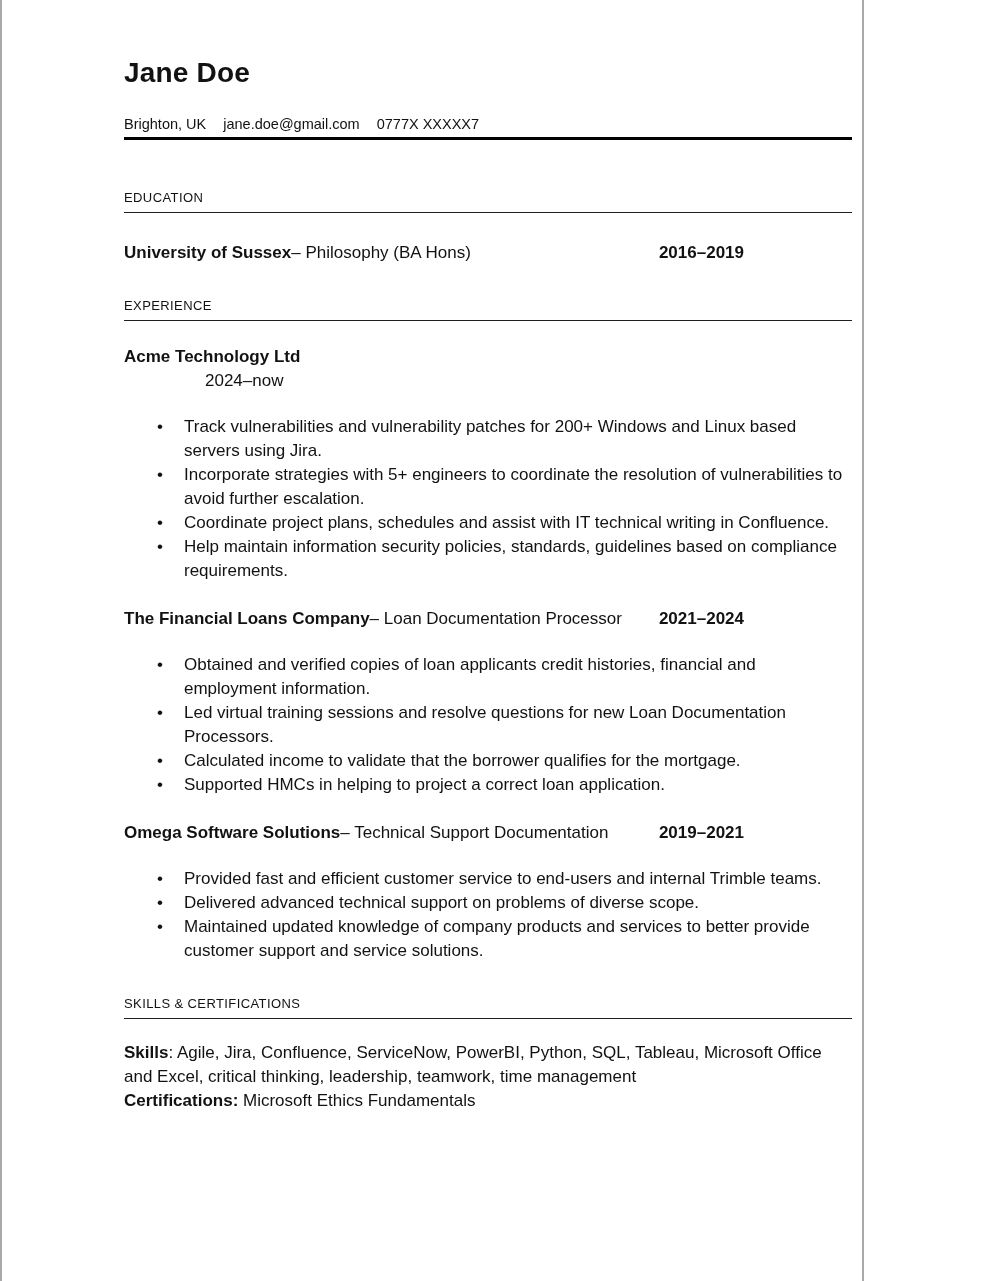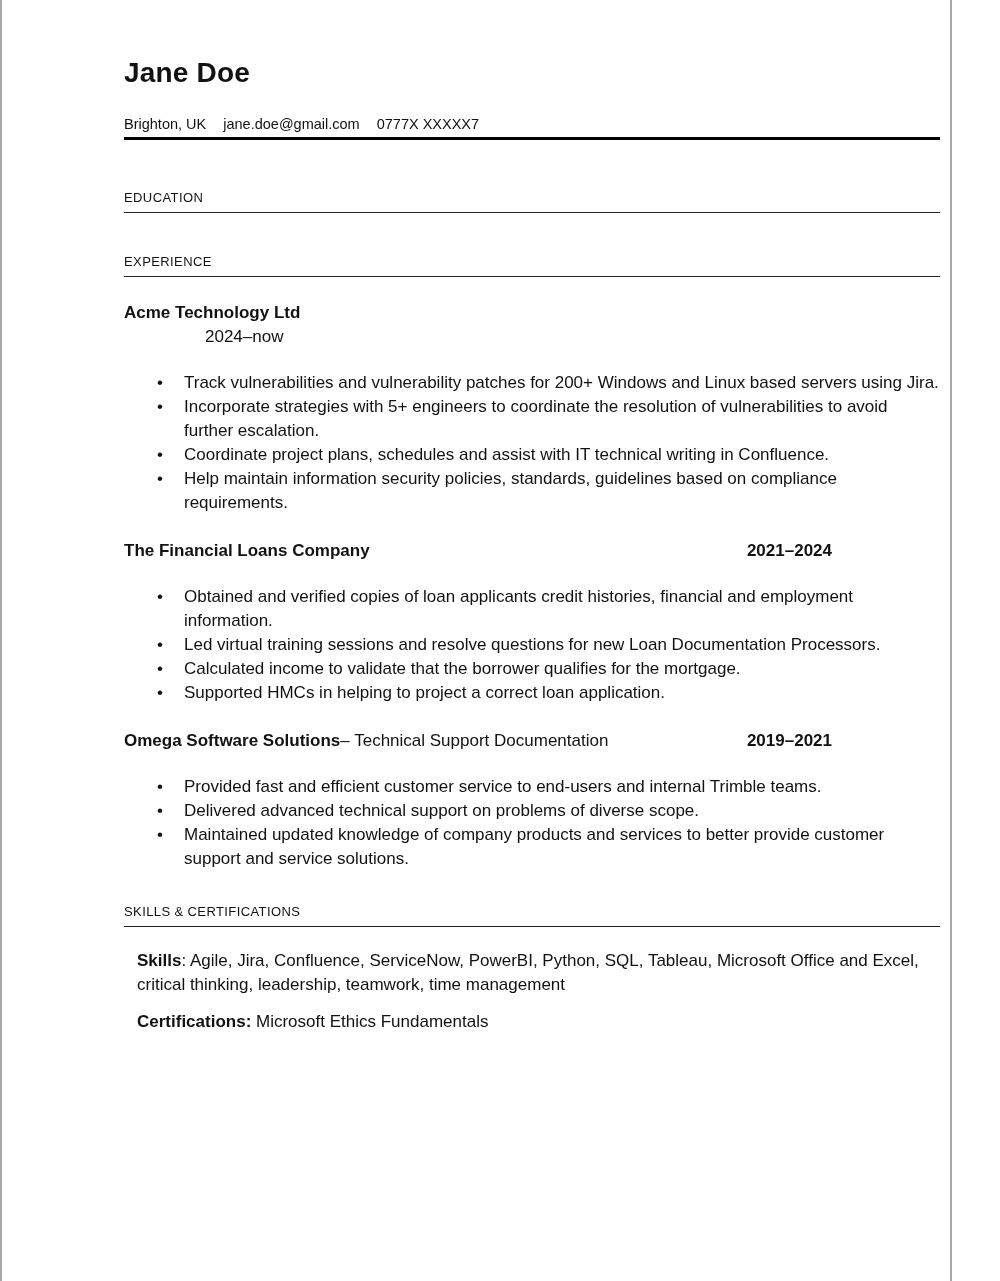--- a/index.html
+++ b/index.html
@@ -7,21 +7,21 @@
   html, body {
     width: 1000px;
     height: 1281px;
     background: #ffffff;
     font-family: "Liberation Sans", "DejaVu Sans", sans-serif;
     color: #121212;
     overflow: hidden;
   }
 
   .page {
-    width: 952px;
+    width: 864px;
     height: 1281px;
     background: #ffffff;
     border-left: 2px solid #a9a9a9;
     border-right: 2px solid #a9a9a9;
     padding: 56px 10px 0 122px;
   }
 
   
   .name {
     font-size: 28px;
@@ -42,21 +42,21 @@
   
   h2.section-heading {
     font-size: 13px;
     line-height: 22px;
     font-weight: 400;
     letter-spacing: 0.4px;
     padding-bottom: 3px;
     border-bottom: 1.5px solid #1f1f1f;
   }
   .section-education h2.section-heading { margin-top: 47px; }
-  .section-experience h2.section-heading { margin-top: 38px; }
+  .section-experience h2.section-heading { margin-top: 30px; }
   .section-skills h2.section-heading { margin-top: 30px; }
 
   
   .entry-title-row {
     display: flex;
     align-items: baseline;
     margin-top: 24px;
     font-size: 17px;
     line-height: 24px;
   }
@@ -93,41 +93,46 @@
     left: 33px;
     top: 0;
   }
 
   
   .skills-text {
     margin-top: 22px;
     font-size: 17px;
     line-height: 24px;
   }
-  .skills-text p { margin: 13px; }
+  .skills-text p { margin: 0; }
   .label-bold { font-weight: 700; }
 </style>
 </head>
 <body>
 
 <div class="page">
 
   <header>
     <h1 class="name">Jane Doe</h1>
     <div class="contact-line">
       <span class="contact-item">Brighton, UK</span>
       <span class="contact-item">jane.doe@gmail.com</span>
       <span class="contact-item">0777X XXXXX7</span>
     </div>
   </header>
 
   <section class="section-education">
     <h2 class="section-heading">EDUCATION</h2>
 
     <div class="entry">
+      <div class="entry-title-row">
+        <span class="entry-org">University of Sussex</span>
+        <span class="entry-role"> – Philosophy (BA Hons)</span>
+        <span class="entry-dates">2016–2019</span>
+      </div>
     </div>
   </section>
 
   <section class="section-experience">
     <h2 class="section-heading">EXPERIENCE</h2>
 
     <div class="entry">
       <div class="entry-title-row">
         <span class="entry-org">Acme Technology Ltd</span>
       </div>
@@ -136,20 +141,21 @@
         <li>Track vulnerabilities and vulnerability patches for 200+ Windows and Linux based servers using Jira.</li>
         <li>Incorporate strategies with 5+ engineers to coordinate the resolution of vulnerabilities to avoid further escalation.</li>
         <li>Coordinate project plans, schedules and assist with IT technical writing in Confluence.</li>
         <li>Help maintain information security policies, standards, guidelines based on compliance requirements.</li>
       </ul>
     </div>
 
     <div class="entry">
       <div class="entry-title-row">
         <span class="entry-org">The Financial Loans Company</span>
+        <span class="entry-role"> – Loan Documentation Processor</span>
         <span class="entry-dates">2021–2024</span>
       </div>
       <ul class="bullets">
         <li>Obtained and verified copies of loan applicants credit histories, financial and employment information.</li>
         <li>Led virtual training sessions and resolve questions for new Loan Documentation Processors.</li>
         <li>Calculated income to validate that the borrower qualifies for the mortgage.</li>
         <li>Supported HMCs in helping to project a correct loan application.</li>
       </ul>
     </div>
 

